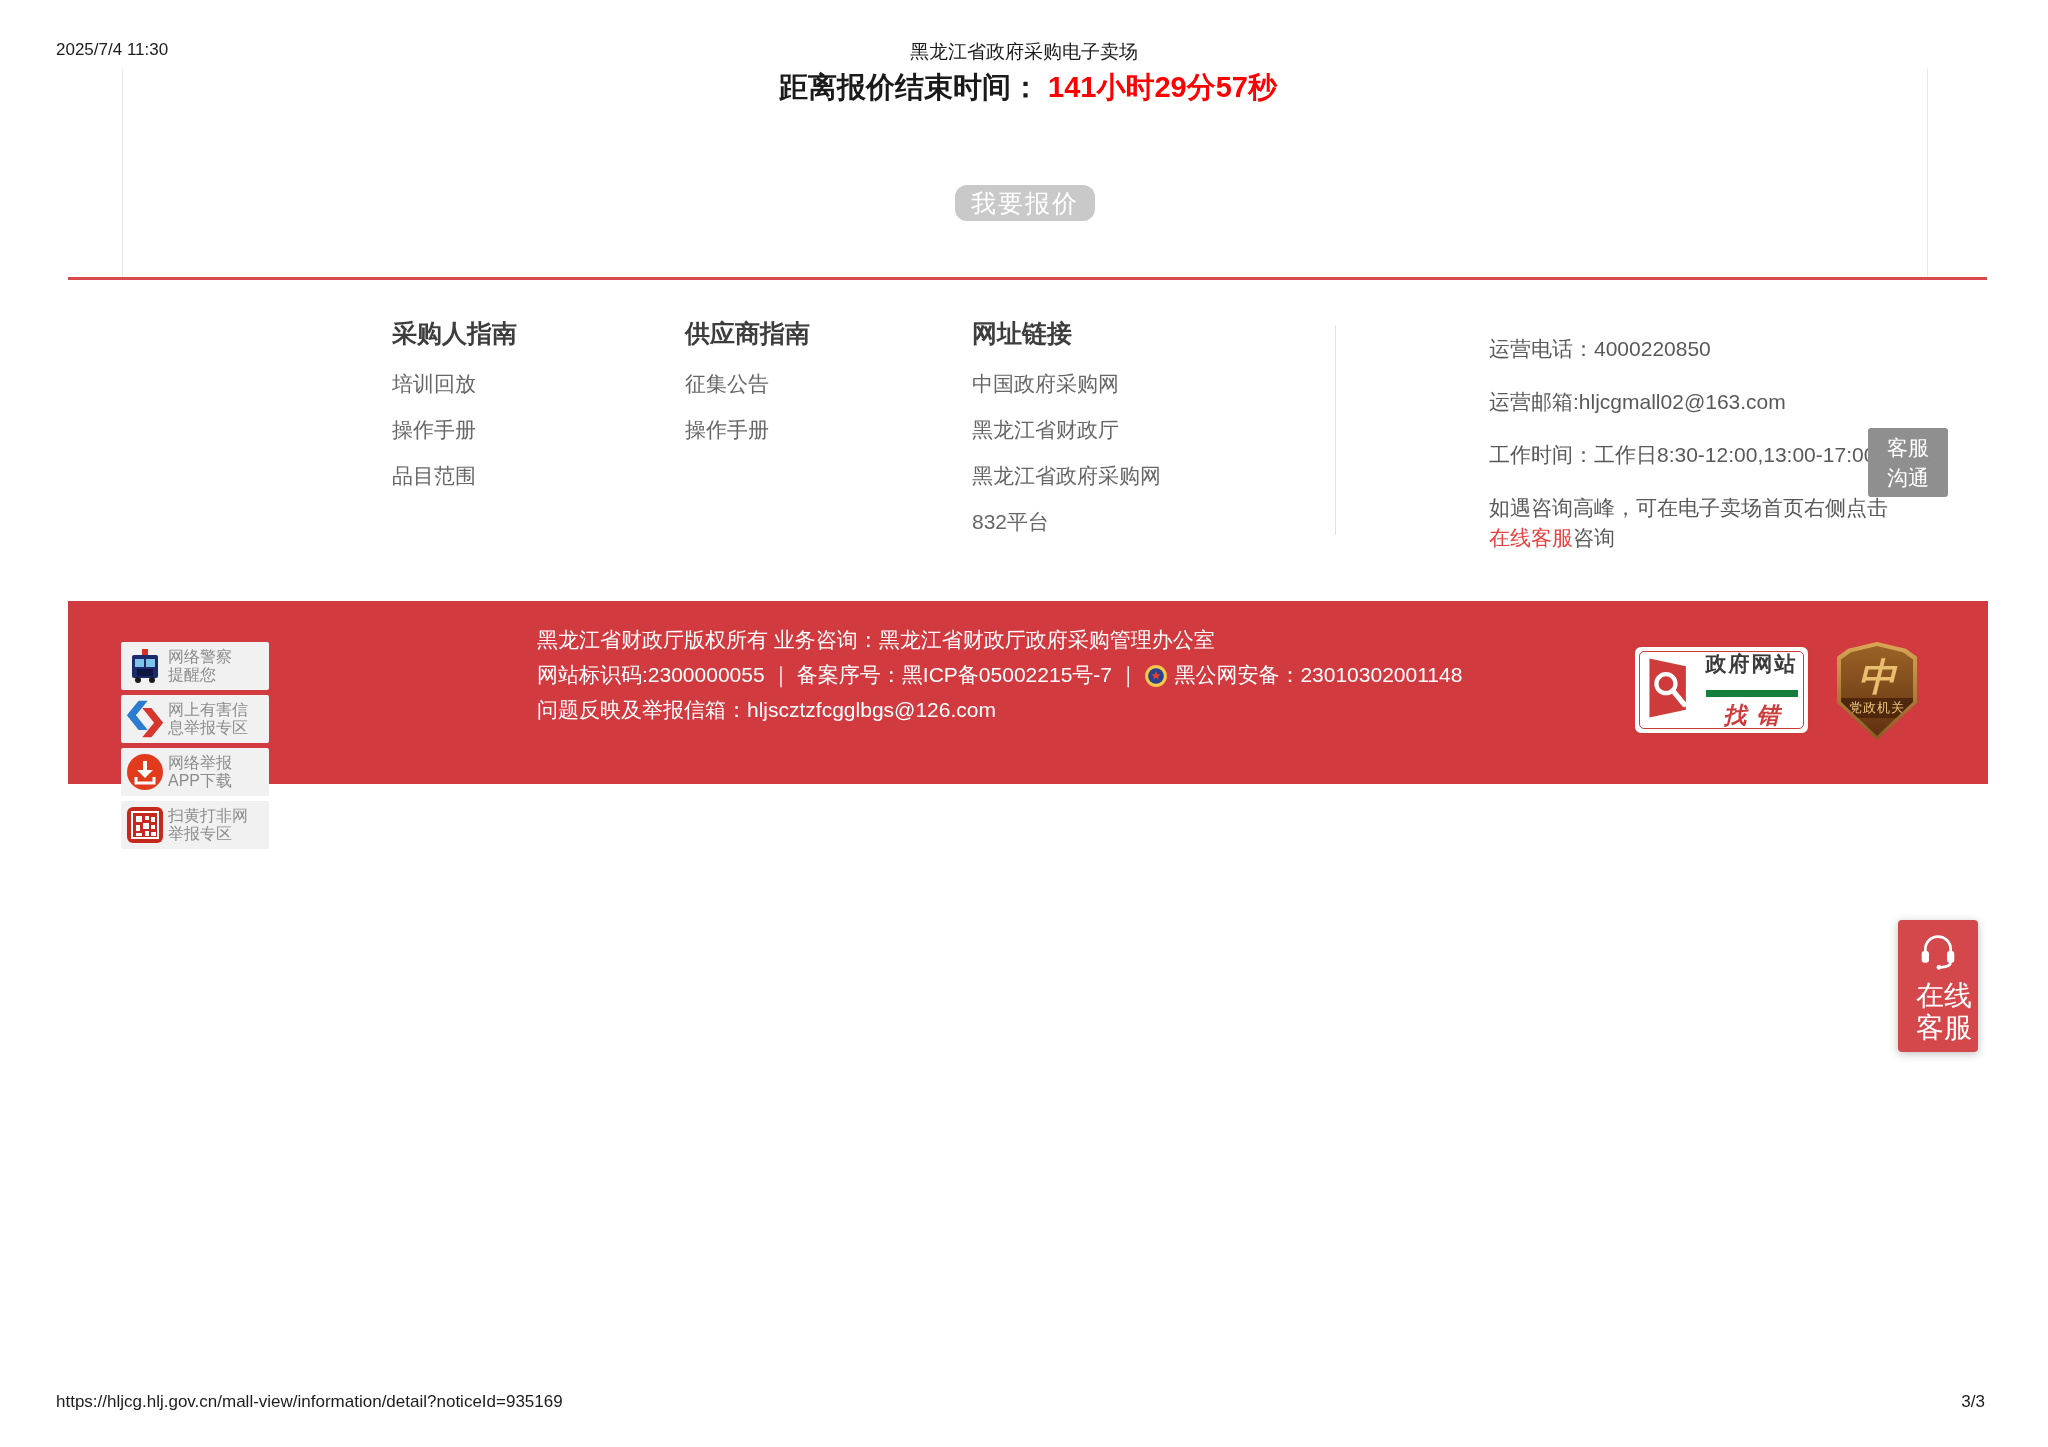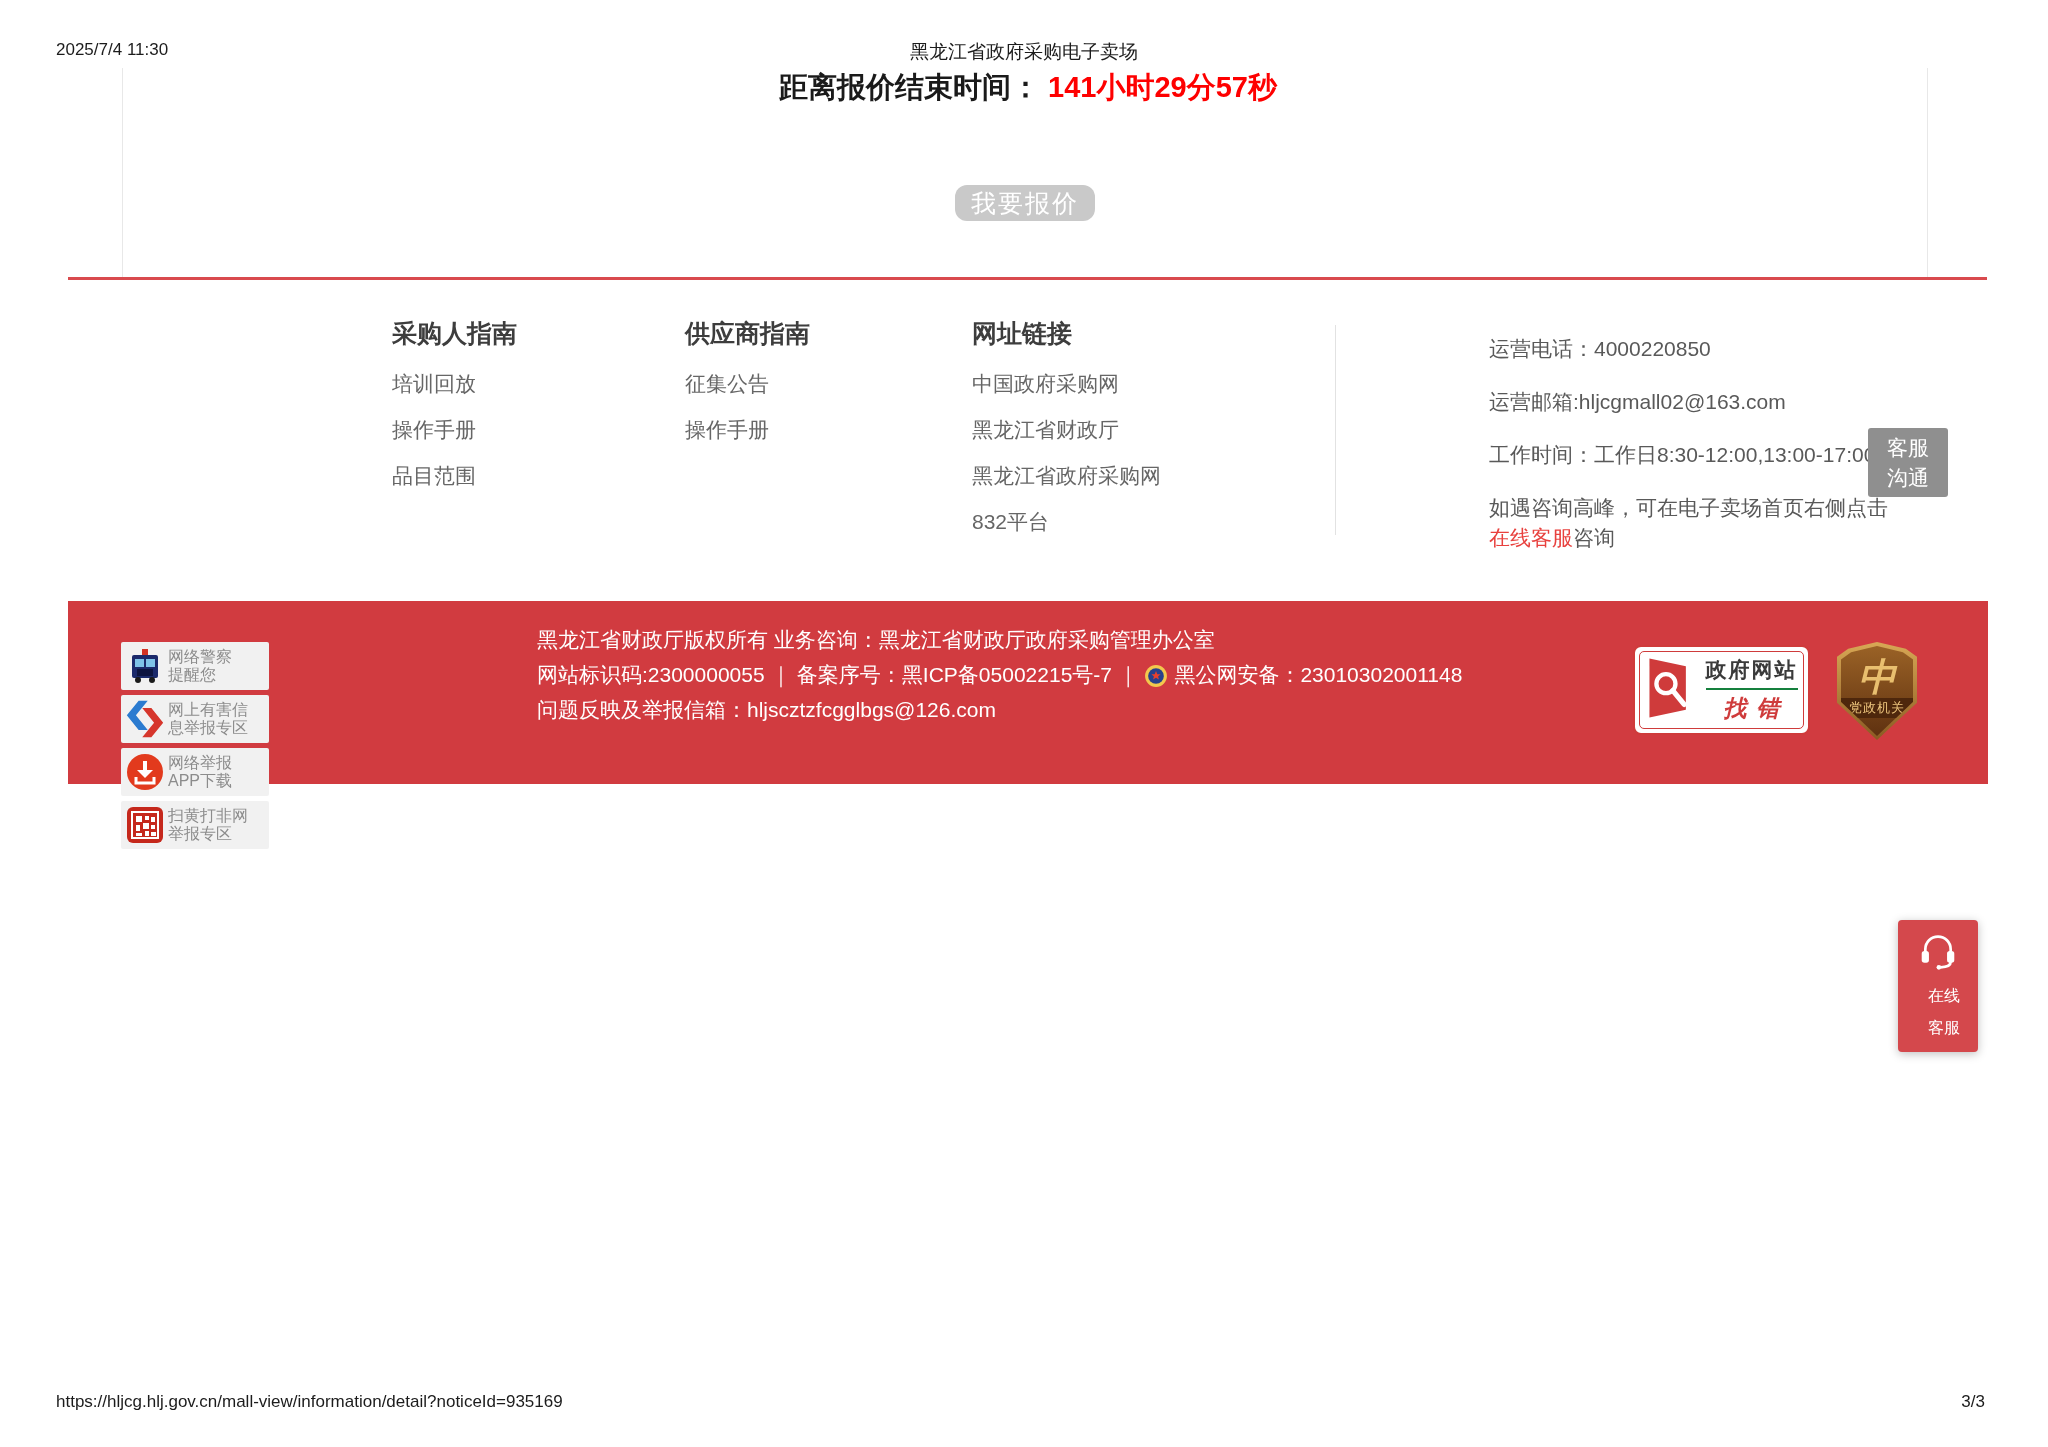--- a/index.html
+++ b/index.html
@@ -53,21 +53,21 @@
   .bar-text .emblem { width:24px; height:24px; margin:0 6px; flex:none; }
 
   
   .find-error { left:1633px; top:645px; width:177px; height:90px; background:#ffffff;
     border:2px solid #cf3b3b; border-radius:8px; display:flex; align-items:center;
     cursor:pointer; padding:4px; }
   .fe-inner { width:100%; height:100%; border:1px solid #cf3b3b; border-radius:5px;
     display:flex; align-items:center; justify-content:center; gap:8px; }
   .fe-texts { text-align:center; }
   .fe-title { font-size:21px; font-weight:bold; color:#3a3a3a; letter-spacing:2px;
-    border-bottom:2px solid #15803d; padding-bottom:4px; white-space:nowrap; }
+    border-bottom:7px solid #15803d; padding-bottom:12px; white-space:nowrap; }
   .fe-sub { font-size:23px; font-weight:bold; color:#cf3b3b; letter-spacing:10px;
     margin-top:3px; text-indent:10px; white-space:nowrap;font-style:italic; }
 
   
   .shield-outer { left:1837px; top:642px; width:80px; height:98px;
     clip-path:polygon(50% 0, 86% 7%, 100% 15%, 100% 62%, 50% 100%, 0 62%, 0 15%, 14% 7%);
     background:linear-gradient(180deg,#d8a855,#8a5a22); cursor:pointer; }
   .shield-inner { position:absolute; left:4px; top:4px; width:72px; height:90px;
     clip-path:polygon(50% 0, 86% 7%, 100% 15%, 100% 62%, 50% 100%, 0 62%, 0 15%, 14% 7%);
     background:linear-gradient(180deg,#9a6226,#5f3110); }
@@ -75,21 +75,21 @@
     font-size:38px; font-weight:bold; font-style:italic; color:#e9bf6f;
     font-family:"Liberation Serif", serif; }
   .shield-band { position:absolute; left:0; top:52px; width:72px; height:20px; background:#4e270c;
     color:#edc57d; font-size:13px; letter-spacing:1px; text-align:center; line-height:20px;
     white-space:nowrap; }
 
   
   .online-service { left:1898px; top:920px; width:80px; height:132px; background:#d4484c;
     border-radius:4px; box-shadow:0 2px 10px rgba(0,0,0,.25); color:#fff; text-align:center;
     cursor:pointer; padding-top:12px; }
-  .online-service .os-text { font-size:16px; line-height:32px; margin-top:6px;padding-left:12px; }
+  .online-service .os-text { font-size:28px; line-height:32px; margin-top:6px;padding-left:12px; }
 
   
   .print-url { left:56px; top:1392px; font-size:17px; color:#1c1c1c; white-space:nowrap; }
   .print-pagenum { right:63px; top:1392px; font-size:17px; color:#1c1c1c; }
 </style>
 </head>
 <body>
 
 <div class="page">
 

